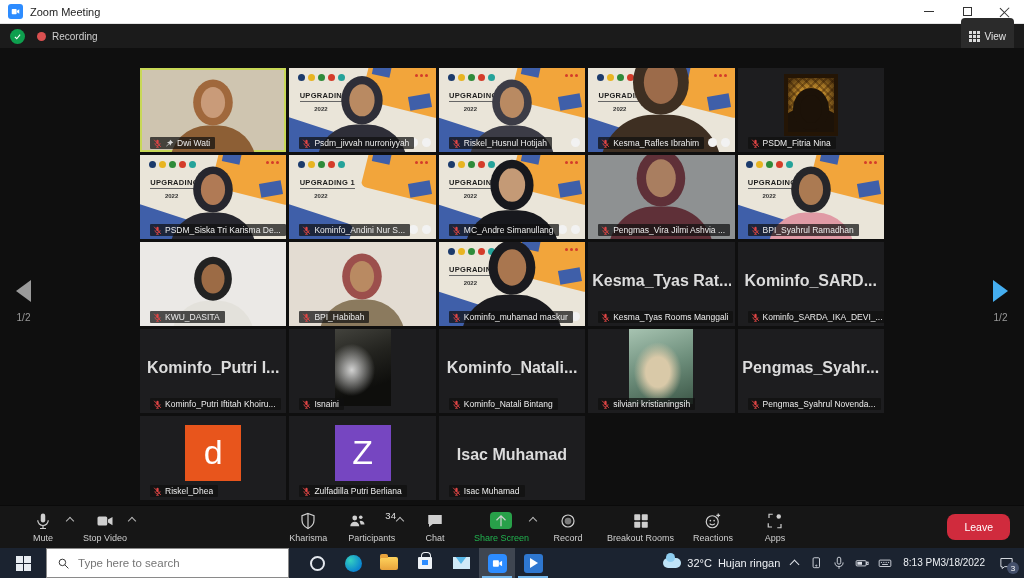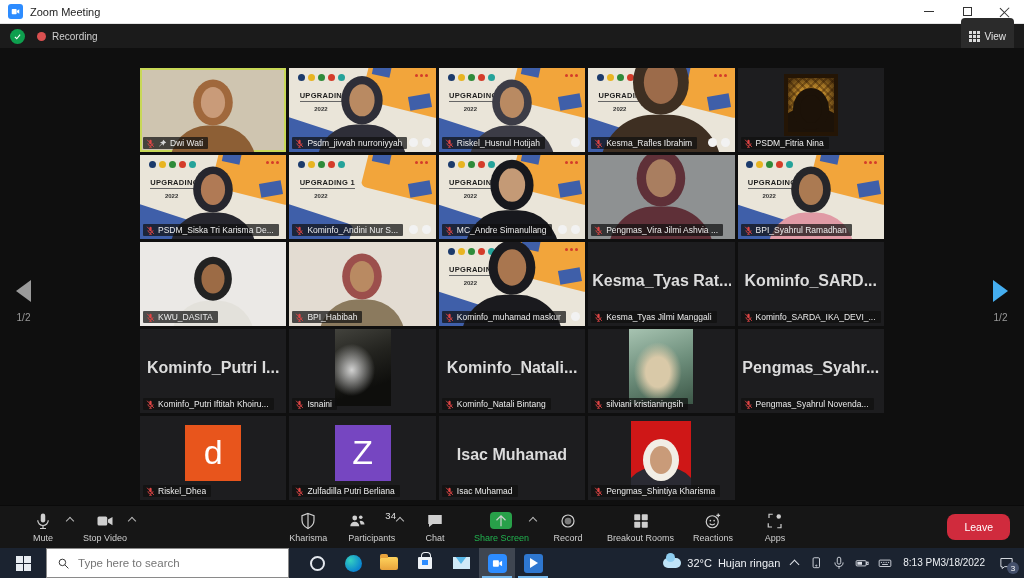--- a/index.html
+++ b/index.html
@@ -41,21 +41,21 @@
   .gridglyph{display:grid;grid-template-columns:repeat(3,3px);grid-auto-rows:3px;gap:1px}
   .gridglyph i{background:#dadada}
   .viewbtn span{font-size:10px;color:#e3e3e3}
 
   
   .main{position:absolute;top:48px;left:0;right:0;height:457px;background:#0f0f0f}
   .grid{position:absolute;left:140px;top:20px;width:744px;height:432px;display:grid;
     grid-template-columns:repeat(5,1fr);grid-template-rows:repeat(5,1fr);gap:3px}
   .tile{position:relative;background:#1d1d1f;overflow:hidden}
   .tile.active{outline:2px solid var(--active-border);outline-offset:-2px;z-index:3}
-  .tag{position:absolute;left:3px;bottom:3px;z-index:6;display:flex;align-items:center;gap:3px;
+  .tag{position:absolute;left:10px;bottom:3px;z-index:6;display:flex;align-items:center;gap:3px;
     background:rgba(15,15,15,.72);padding:1px 5px 1px 3px;max-width:calc(100% - 6px);
     border-radius:1px}
   .tag span{font-size:8.5px;color:#ececec;white-space:nowrap;overflow:hidden;text-overflow:ellipsis}
   .mic{width:9px;height:9px;color:var(--mic-red);flex:none}
   .pin{width:9px;height:9px;fill:#d6d6d6;flex:none}
   .dots{position:absolute;right:5px;bottom:5px;z-index:5;display:flex;gap:4px}
   .dots i{width:9px;height:9px;border-radius:50%;background:#f2f2f2}
   .ctext{position:absolute;left:4px;right:4px;top:36%;z-index:2;text-align:center;
     font-size:16px;font-weight:bold;color:#dcdcdc;white-space:nowrap;overflow:hidden}
   .av{position:absolute;left:50%;top:44%;transform:translate(-50%,-50%);width:56px;height:56px;
@@ -623,21 +623,21 @@
           </div>
         </div>
         <div class="tile">
           <div class="ctext">Kesma_Tyas Rat...</div>
           <div class="tag">
             <svg class="mic" viewBox="0 0 24 24" fill="currentColor">
               <rect x="9" y="2" width="6" height="12" rx="3"></rect>
               <path d="M5 11a7 7 0 0 0 14 0M12 18v4M8 22h8" fill="none" stroke="currentColor" stroke-width="2"></path>
               <line x1="3" y1="2" x2="21" y2="21" stroke="currentColor" stroke-width="2.4"></line>
             </svg>
-            <span>Kesma_Tyas Jilmi Manggali</span>
+            <span>Kesma_Tyas Rooms Manggali</span>
           </div>
         </div>
         <div class="tile">
           <div class="ctext">Kominfo_SARD...</div>
           <div class="tag">
             <svg class="mic" viewBox="0 0 24 24" fill="currentColor">
               <rect x="9" y="2" width="6" height="12" rx="3"></rect>
               <path d="M5 11a7 7 0 0 0 14 0M12 18v4M8 22h8" fill="none" stroke="currentColor" stroke-width="2"></path>
               <line x1="3" y1="2" x2="21" y2="21" stroke="currentColor" stroke-width="2.4"></line>
             </svg>
@@ -723,37 +723,20 @@
         </div>
         <div class="tile">
           <div class="ctext">Isac Muhamad</div>
           <div class="tag">
             <svg class="mic" viewBox="0 0 24 24" fill="currentColor">
               <rect x="9" y="2" width="6" height="12" rx="3"></rect>
               <path d="M5 11a7 7 0 0 0 14 0M12 18v4M8 22h8" fill="none" stroke="currentColor" stroke-width="2"></path>
               <line x1="3" y1="2" x2="21" y2="21" stroke="currentColor" stroke-width="2.4"></line>
             </svg>
             <span>Isac Muhamad</span>
-          </div>
-        </div>
-        <div class="tile" style="--hair: #f2eee6; --skin: #c99b79; --shirt: #2a2a33;">
-          <div class="pframe" style="background: rgb(207, 23, 23);">
-            <span class="bust">
-              <i class="b-body"></i>
-              <i class="b-head"></i>
-              <i class="b-face"></i>
-            </span>
-          </div>
-          <div class="tag">
-            <svg class="mic" viewBox="0 0 24 24" fill="currentColor">
-              <rect x="9" y="2" width="6" height="12" rx="3"></rect>
-              <path d="M5 11a7 7 0 0 0 14 0M12 18v4M8 22h8" fill="none" stroke="currentColor" stroke-width="2"></path>
-              <line x1="3" y1="2" x2="21" y2="21" stroke="currentColor" stroke-width="2.4"></line>
-            </svg>
-            <span>Pengmas_Shintiya Kharisma</span>
           </div>
         </div>
       </div>
     <div class="pag pag-right">
       <i class="arrow-right"></i>
       <span class="pagnum">1/2</span>
     </div>
   </div>
 
   <div class="toolbar">

